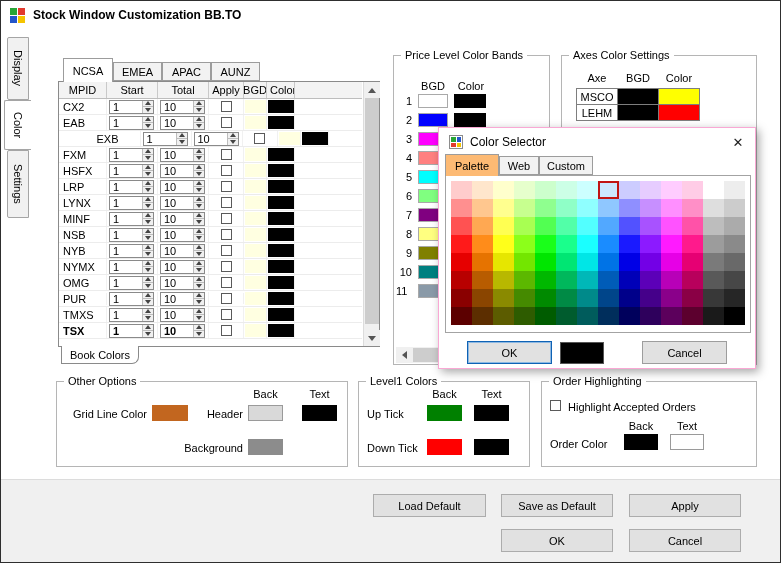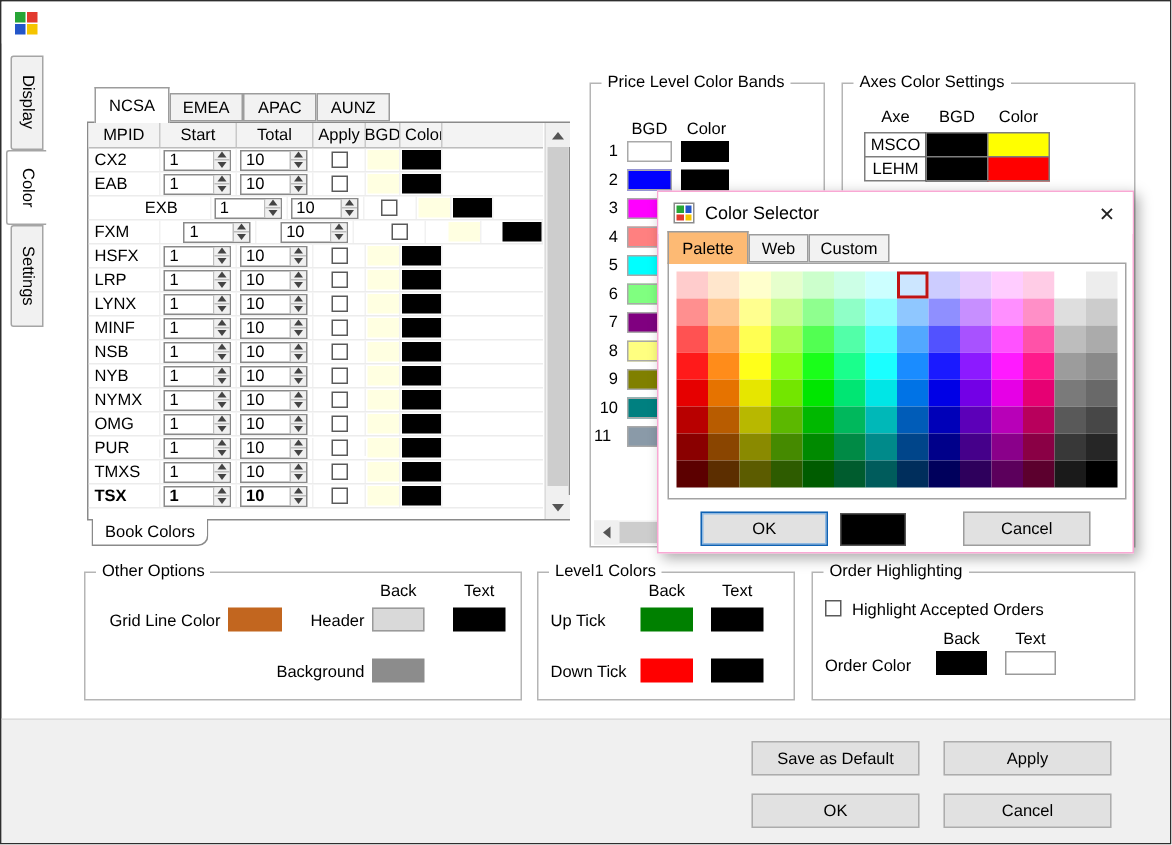--- a/index.html
+++ b/index.html
@@ -91,20 +91,21 @@
 
 <div id="window">
 
   <div class="titlebar">
     <span class="app-icon">
         <i></i>
         <i></i>
         <i></i>
         <i></i>
       </span>
+    <span class="wtitle">Stock Window Customization BB.TO</span>
   </div>
 
   <div class="mframe">
     <div class="mheader" id="market-header">
         <div class="hc" style="width: 48px;">MPID</div>
         <div class="hc" style="width: 51px;">Start</div>
         <div class="hc" style="width: 51px;">Total</div>
         <div class="hc" style="width: 35px;">Apply</div>
         <div class="hc" style="width: 23px;">BGD</div>
         <div class="hc clip" style="width: 28px;">Color</div>
@@ -218,21 +219,21 @@
           <div class="mc" style="width: 35px;">
             <div class="chk"></div>
           </div>
           <div class="mc" style="width: 23px;">
             <div class="sw" style="width: 21px; height: 13px; margin-left: 1px; background: rgb(255, 255, 225);"></div>
           </div>
           <div class="mc" style="width: 28px;">
             <div class="sw" style="width: 26px; height: 13px; margin-left: 1px; background: rgb(0, 0, 0);"></div>
           </div>
         </div>
-        <div class="mrow" style="top: 48px; justify-content: space-between;">
+        <div class="mrow" style="top: 48px;">
           <div class="mc" style="width: 48px; padding-left: 4px;">FXM</div>
           <div class="mc" style="width: 51px;">
             <div class="spin">
               <div class="spinval">1</div>
               <div class="spinbtns">
                 <div class="sb">
                   <div class="tri-u"></div>
                 </div>
                 <div class="sb">
                   <div class="tri-d"></div>
@@ -922,20 +923,21 @@
     </div>
     <div class="dbtn" id="dlg-ok">OK</div>
     <div id="dlg-preview" style="background: rgb(0, 0, 0);"></div>
     <div class="dbtn" id="dlg-cancel">Cancel</div>
   <div class="dtab sel" style="left: 6px; width: 54px; top: 26px; height: 22px;">Palette</div>
       <div class="dtab" style="left: 60px; width: 40px; top: 28px; height: 19px;">Web</div>
       <div class="dtab" style="left: 100px; width: 54px; top: 28px; height: 19px;">Custom</div>
     </div>
 
   <div class="footer">
+    <div class="fbtn" style="left:372px;top:14px;width:113px">Load Default</div>
     <div class="fbtn" style="left:500px;top:14px;width:112px">Save as Default</div>
     <div class="fbtn" style="left:628px;top:14px;width:112px">Apply</div>
     <div class="fbtn" style="left:500px;top:49px;width:112px">OK</div>
     <div class="fbtn" style="left:628px;top:49px;width:112px">Cancel</div>
   </div>
 
 <div class="vtab" style="top: 36px; height: 63px; left: 6px; width: 22px;">
       <span>Display</span>
     </div>
     <div class="vtab sel" style="top: 99px; height: 50px; left: 3px; width: 27px;">

